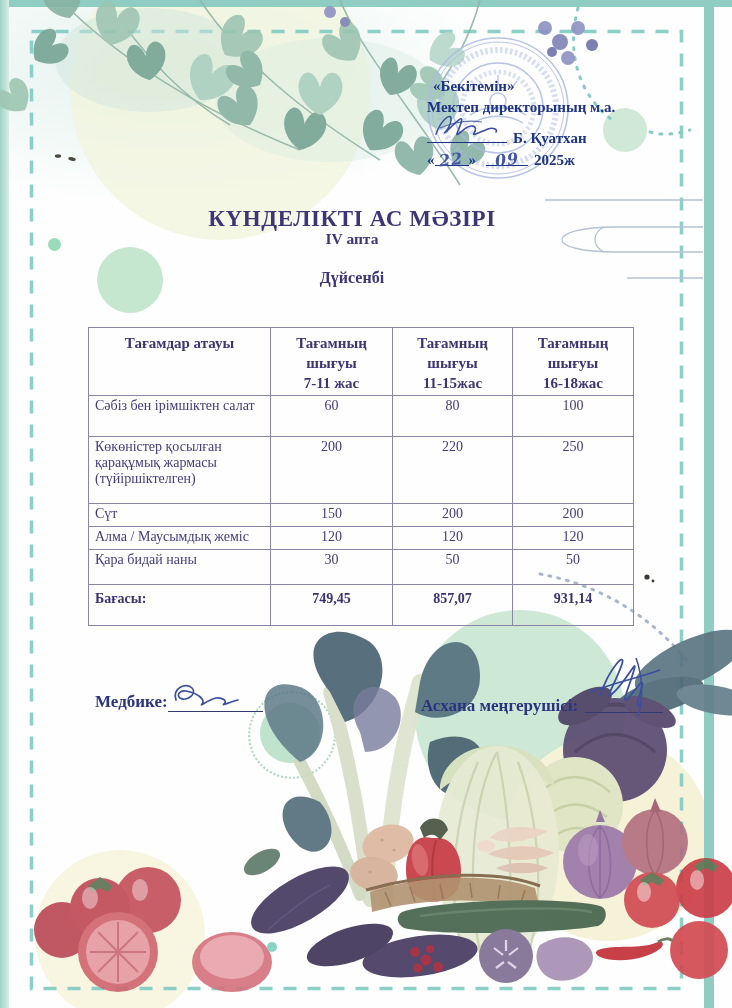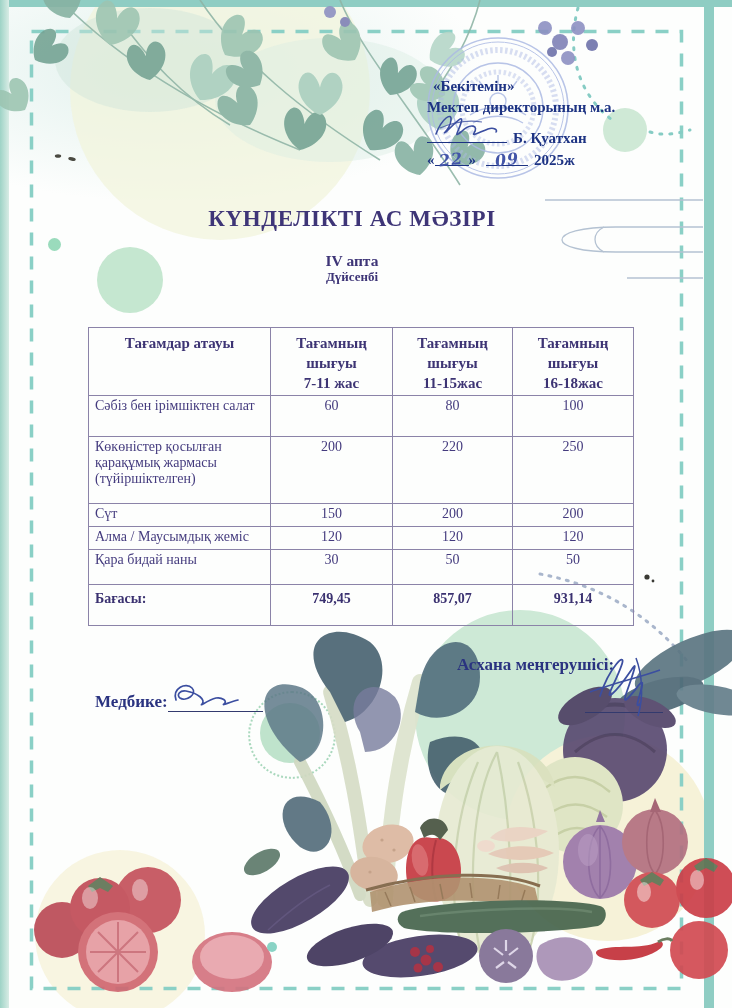--- a/index.html
+++ b/index.html
@@ -17,39 +17,39 @@
   .apr-line3{margin-top:11px;}
   .sig-line{display:inline-block;width:80px;border-bottom:1.6px solid #1d3383;height:14px;}
   .apr-name{margin-left:6px;}
   .apr-line4{margin-top:1px;}
   .slot{display:inline-block;border-bottom:1.6px solid #1d3383;text-align:center;height:15px;}
   .slot.day{min-width:34px;}
   .slot.month{min-width:42px;margin:0 6px 0 10px;}
   .hand{font-style:italic;color:#4355a8;font-family:"DejaVu Serif",serif;display:inline-block;transform:rotate(-7deg);font-size:16px;font-weight:bold;letter-spacing:1px;}
   .title-wrap{position:absolute;left:0;top:0;width:704px;text-align:center;color:#3e3577;}
   .doc-title{position:absolute;left:0;top:206px;width:704px;font-size:23px;font-weight:bold;letter-spacing:.6px;}
-  .doc-week{position:absolute;left:0;top:252px;width:704px;font-size:15.5px;font-weight:bold;}
-  .doc-day{position:absolute;left:0;top:269px;width:704px;font-size:13px;font-weight:bold;}
+  .doc-week{position:absolute;left:0;top:230px;width:704px;font-size:15.5px;font-weight:bold;}
+  .doc-day{position:absolute;left:0;top:269px;width:704px;font-size:16px;font-weight:bold;}
   
   table.menu{position:absolute;left:88px;top:327px;border-collapse:collapse;table-layout:fixed;width:545px;color:#443b7e;}
   table.menu th,table.menu td{border:1px solid #8b83a8;vertical-align:top;padding:2px 6px;}
   table.menu th{font-size:15px;color:#3d3474;font-weight:bold;line-height:20px;padding-top:5px;height:60px;text-align:center;}
   table.menu td{font-size:14px;}
   td.cname{text-align:left;padding-left:8px;}
   td.cval{text-align:center;}
   tr.r0 td{height:36px;}
   tr.r1 td{height:62px;}
   tr.r2 td{height:18px;}
   tr.r3 td{height:18px;}
   tr.r4 td{height:30px;}
   tr.rtotal td{height:32px;font-weight:bold;padding-top:6px;color:#3a3170;}
   
   .foot-label{position:absolute;color:#2a3380;font-weight:bold;font-size:17px;}
   .nurse{left:95px;top:692px;}
-  .manager{left:421px;top:655px;margin-left:36px;}
+  .manager{left:421px;top:696px;}
   .foot-line{position:absolute;border-bottom:1.4px solid #333a6e;height:0;}
   .nurse-line{left:168px;top:711px;width:95px;}
   .manager-line{left:585px;top:712px;width:78px;}
   
   .wash{position:absolute;left:0;top:0;width:480px;height:200px;
     background:radial-gradient(ellipse at 35% 35%, rgba(203,230,224,.55), rgba(255,255,255,0) 72%);}
 </style>
 </head>
 <body>
 

